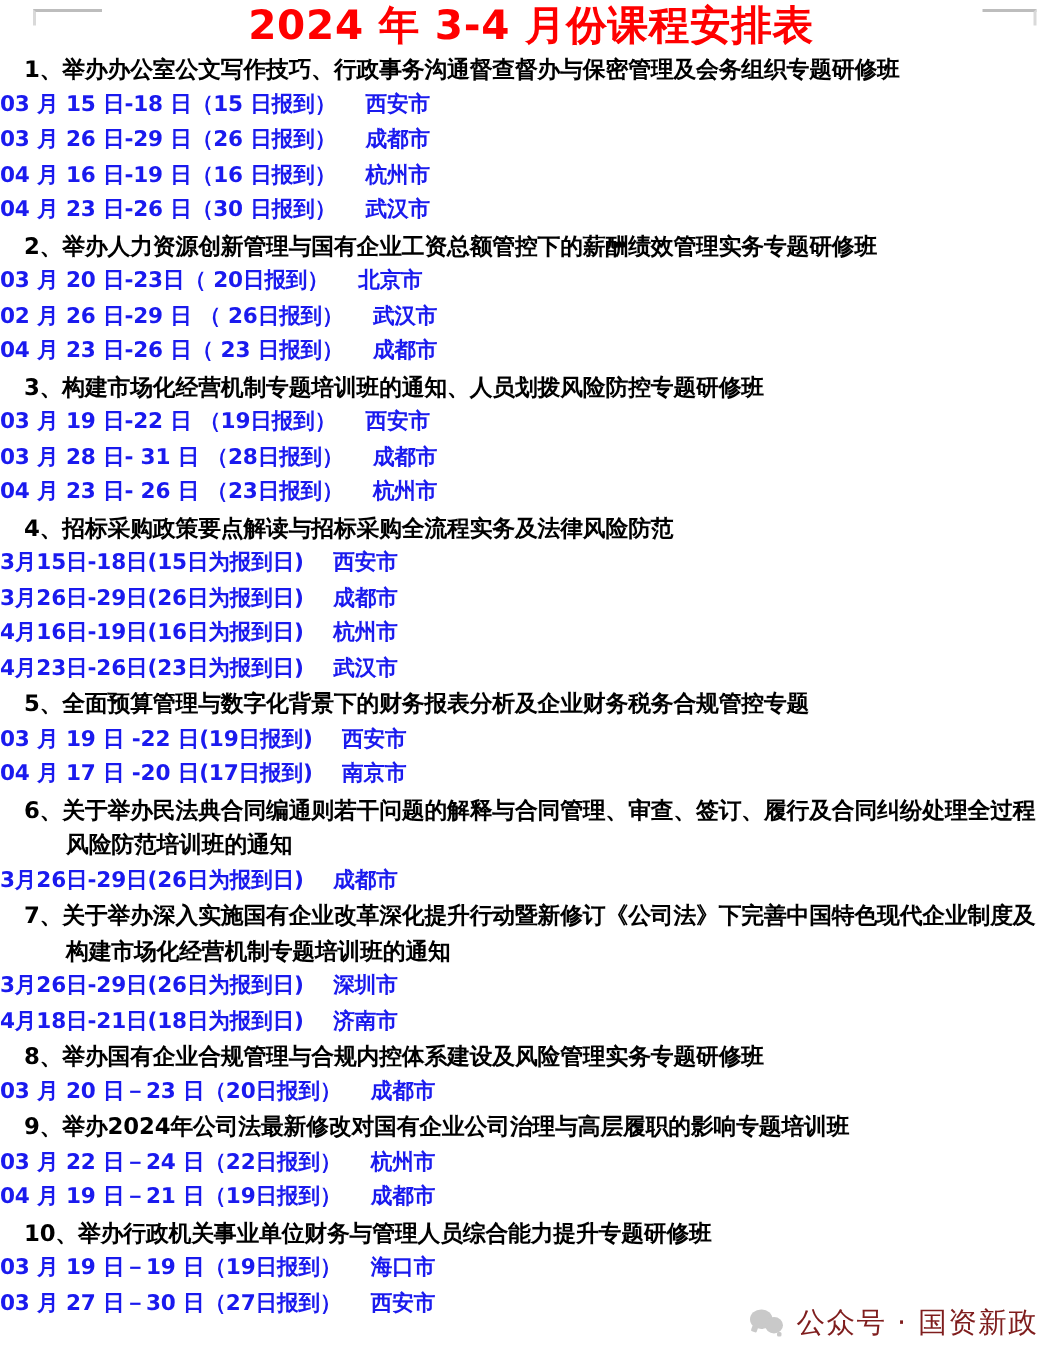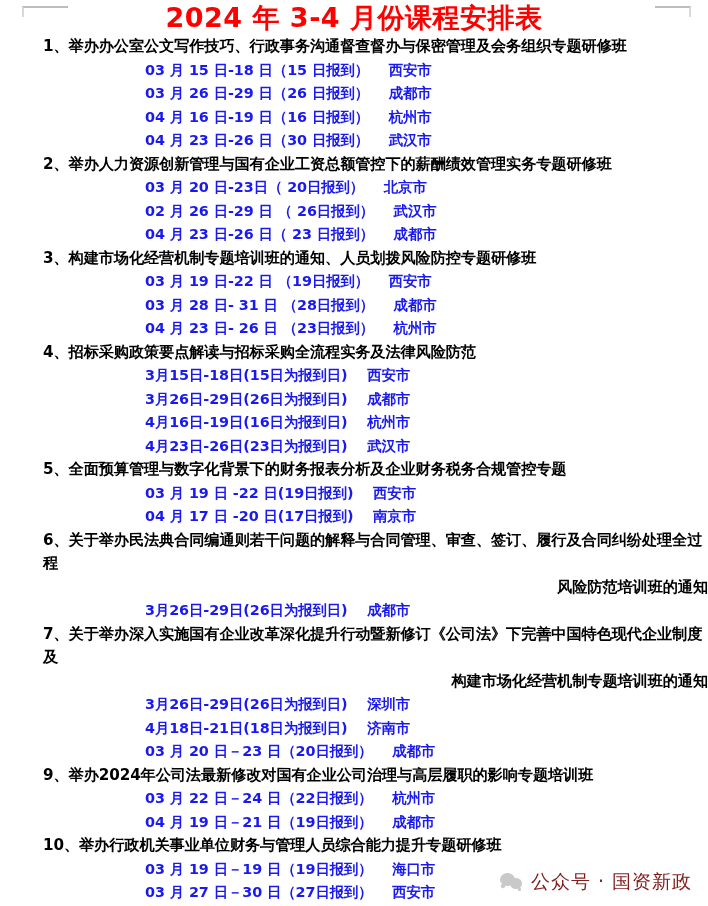--- a/index.html
+++ b/index.html
@@ -64,41 +64,39 @@
 
   .course-item {
     margin: 0;
   }
 
   .course-title {
     color: #000000;
     font-size: 15.2px;
     font-weight: bold;
     line-height: 23.5px;
-    padding-left: 43px;
+    padding-left: 16px;
     text-indent: 0;
     white-space: pre-wrap;
     letter-spacing: -0.1px;
   }
   .course-title.wrap2 {
     padding-left: 28px;
     text-indent: 0;
   }
   .course-title .cont {
     display: block;
     padding-left: 16px;
-    text-align: right;
   }
 
   .session {
     color: #1a1aee;
     font-size: 14.4px;
     font-weight: bold;
     line-height: 23.5px;
-    padding-left: 145px;
     white-space: pre;
     letter-spacing: -0.1px;
   }
   .session .sess-date { }
   .session .sess-city {
     padding-left: 0;
   }
 
   
   .watermark {
@@ -199,20 +197,21 @@
         <div class="course-title wrap2"><span class="cont">风险防范培训班的通知</span></div>
         <div class="session"><span class="sess-date">3月26日-29日(26日为报到日)</span><span>    </span><span class="sess-city">成都市</span></div>
       </div>
       <div class="course-item">
         <div class="course-title"><span>7、</span><span>关于举办深入实施国有企业改革深化提升行动暨新修订《公司法》下完善中国特色现代企业制度及</span></div>
         <div class="course-title wrap2"><span class="cont">构建市场化经营机制专题培训班的通知</span></div>
         <div class="session"><span class="sess-date">3月26日-29日(26日为报到日)</span><span>    </span><span class="sess-city">深圳市</span></div>
         <div class="session"><span class="sess-date">4月18日-21日(18日为报到日)</span><span>    </span><span class="sess-city">济南市</span></div>
       </div>
       <div class="course-item">
+        <div class="course-title"><span>8、</span><span>举办国有企业合规管理与合规内控体系建设及风险管理实务专题研修班</span></div>
         <div class="session"><span class="sess-date">03 月 20 日－23 日（20日报到）</span><span>    </span><span class="sess-city">成都市</span></div>
       </div>
       <div class="course-item">
         <div class="course-title"><span>9、</span><span>举办2024年公司法最新修改对国有企业公司治理与高层履职的影响专题培训班</span></div>
         <div class="session"><span class="sess-date">03 月 22 日－24 日（22日报到）</span><span>    </span><span class="sess-city">杭州市</span></div>
         <div class="session"><span class="sess-date">04 月 19 日－21 日（19日报到）</span><span>    </span><span class="sess-city">成都市</span></div>
       </div>
       <div class="course-item">
         <div class="course-title"><span>10、</span><span>举办行政机关事业单位财务与管理人员综合能力提升专题研修班</span></div>
         <div class="session"><span class="sess-date">03 月 19 日－19 日（19日报到）</span><span>    </span><span class="sess-city">海口市</span></div>

